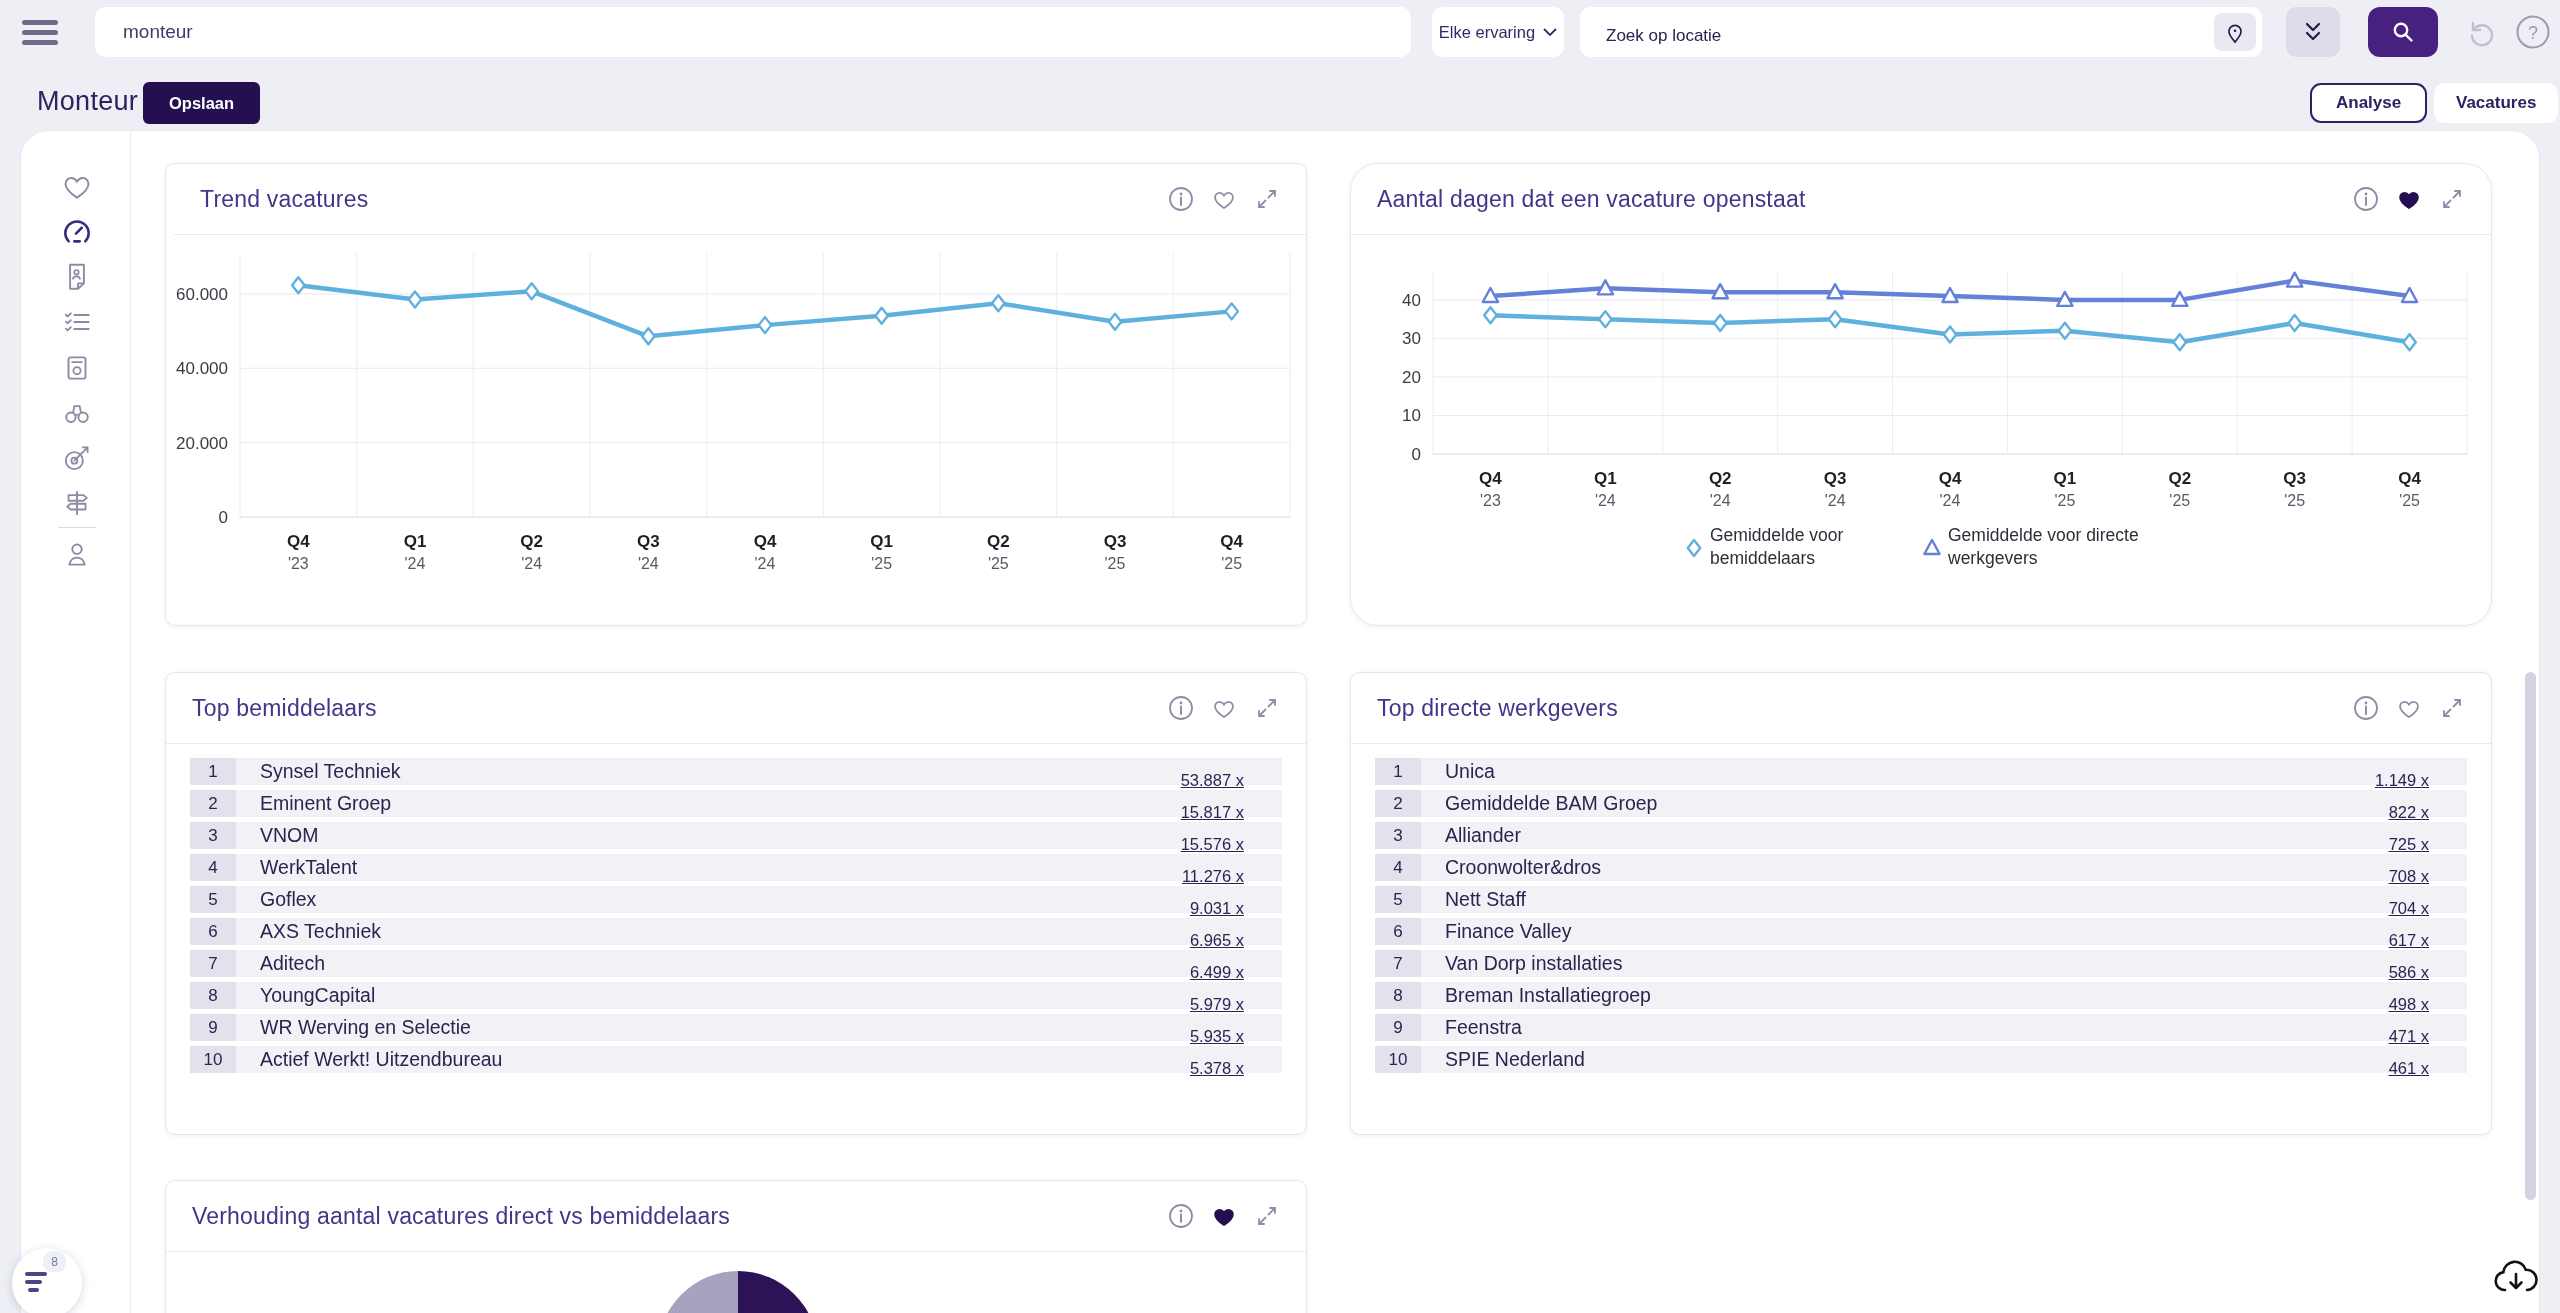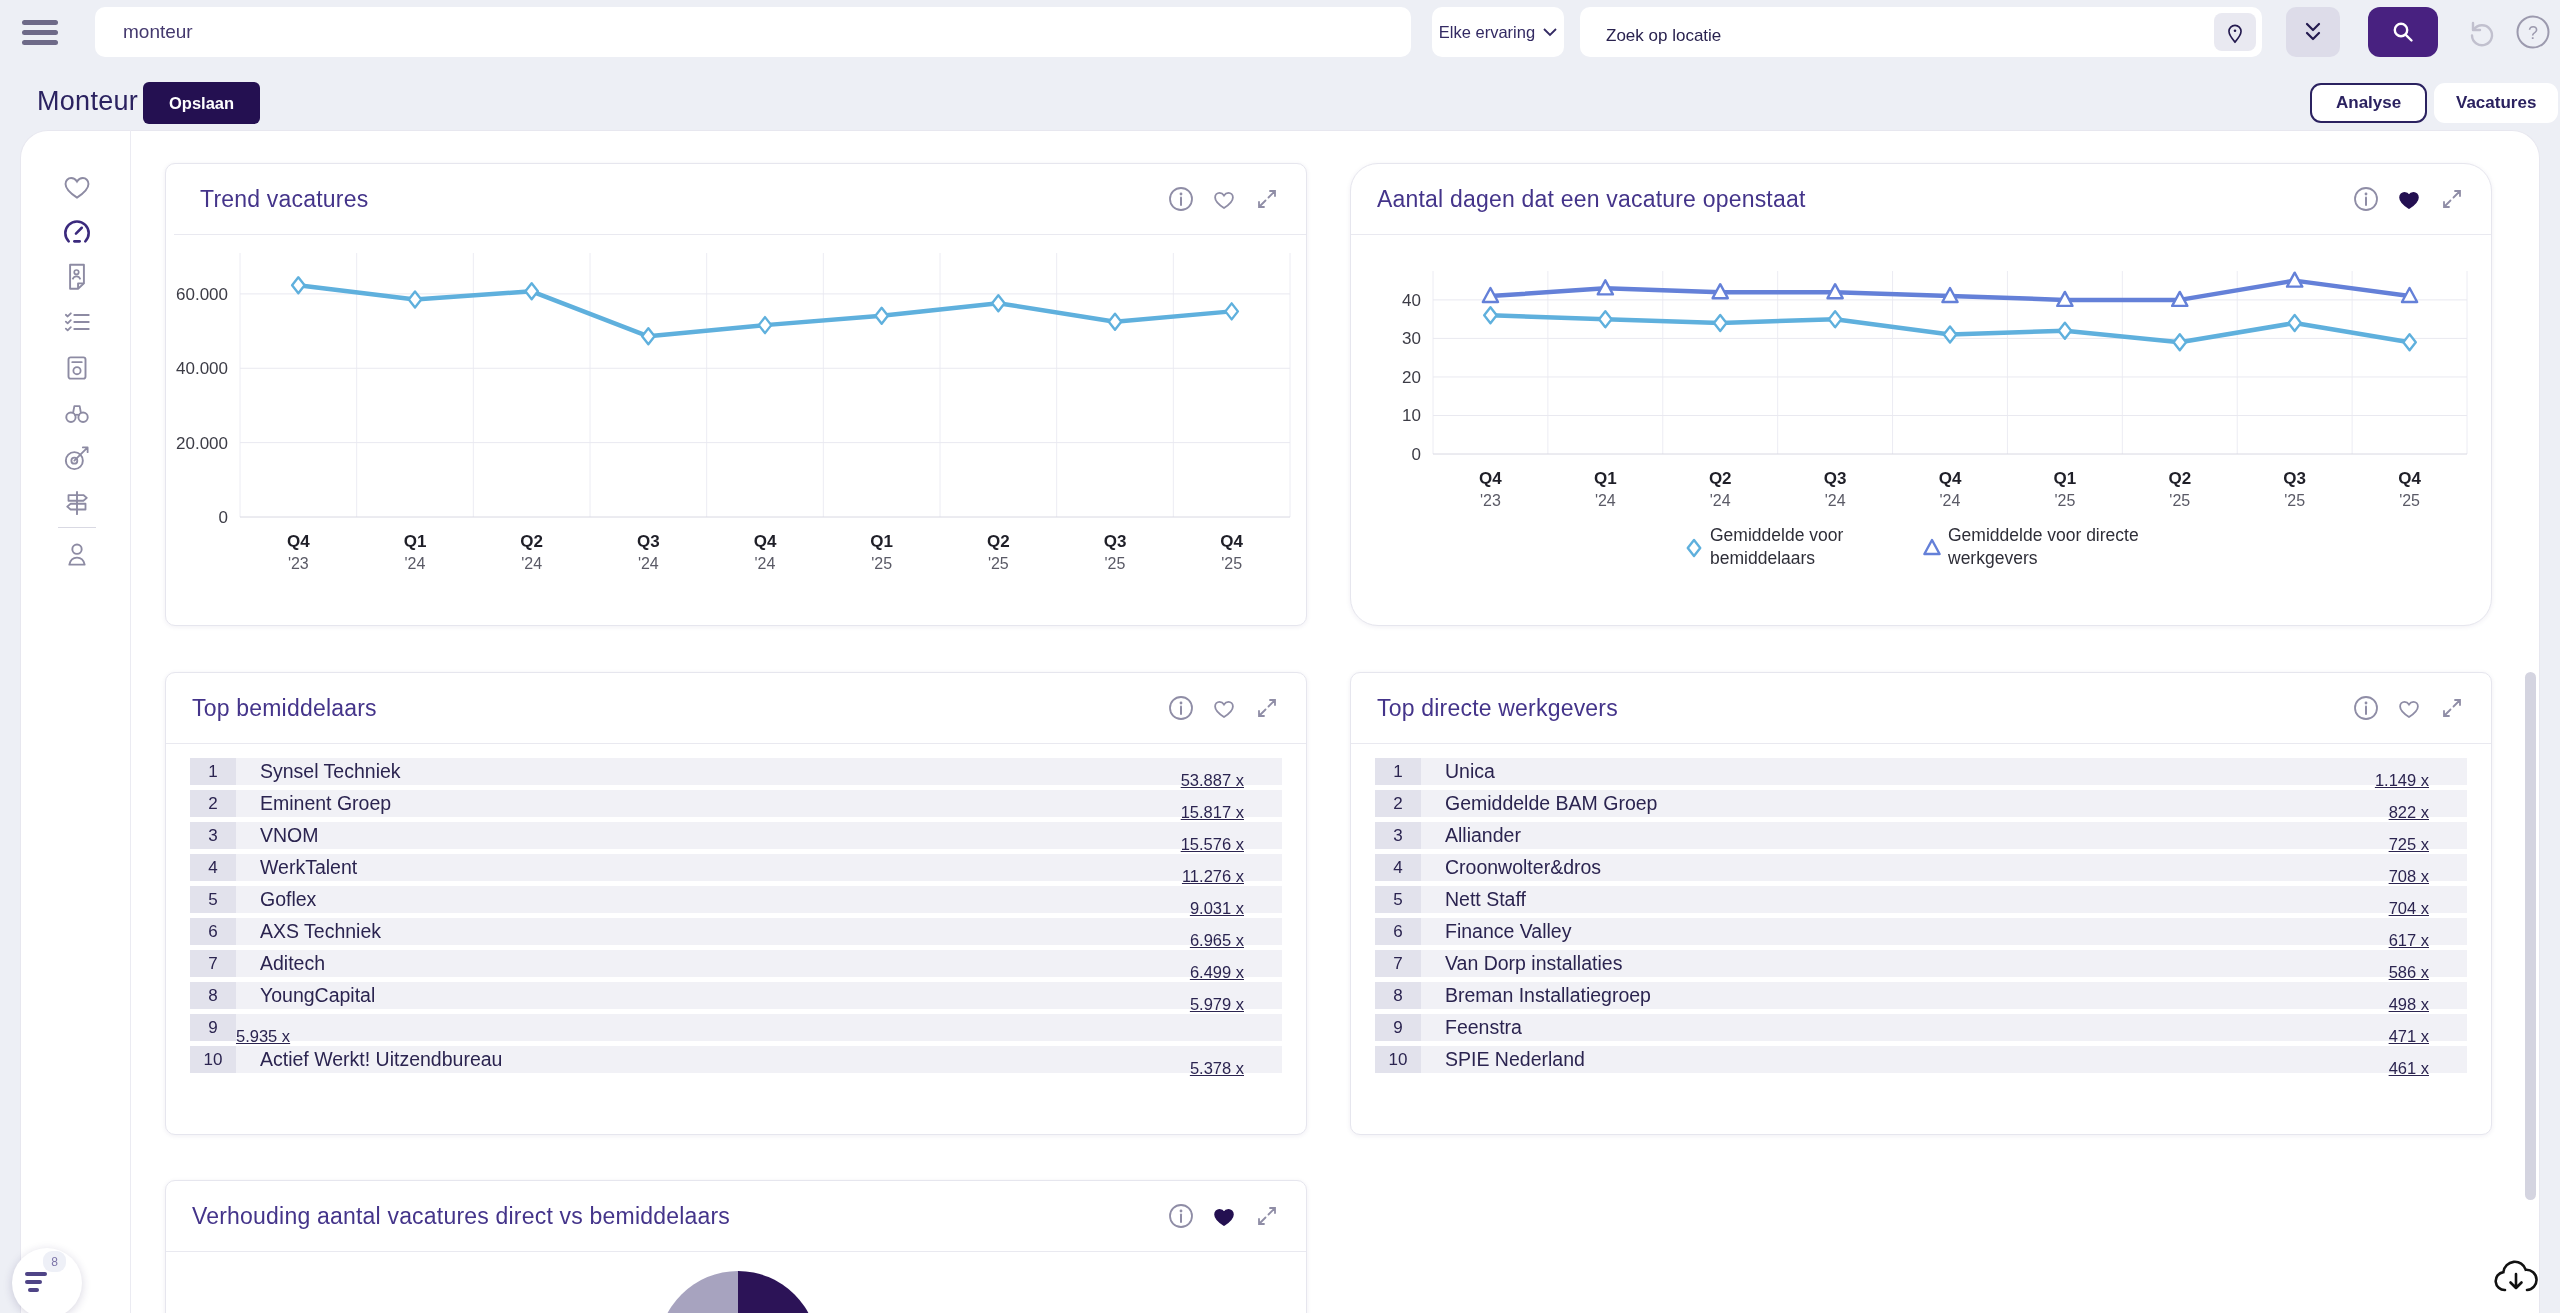--- a/index.html
+++ b/index.html
@@ -397,20 +397,21 @@
         <div class="tname">Aditech</div>
         <a class="tcount">6.499 x</a>
       </div>
       <div class="trow">
         <div class="trank">8</div>
         <div class="tname">YoungCapital</div>
         <a class="tcount">5.979 x</a>
       </div>
       <div class="trow">
         <div class="trank">9</div>
+        <div class="tname">WR Werving en Selectie</div>
         <a class="tcount">5.935 x</a>
       </div>
       <div class="trow">
         <div class="trank">10</div>
         <div class="tname">Actief Werkt! Uitzendbureau</div>
         <a class="tcount">5.378 x</a>
       </div>
     </div>
 </div>
 

